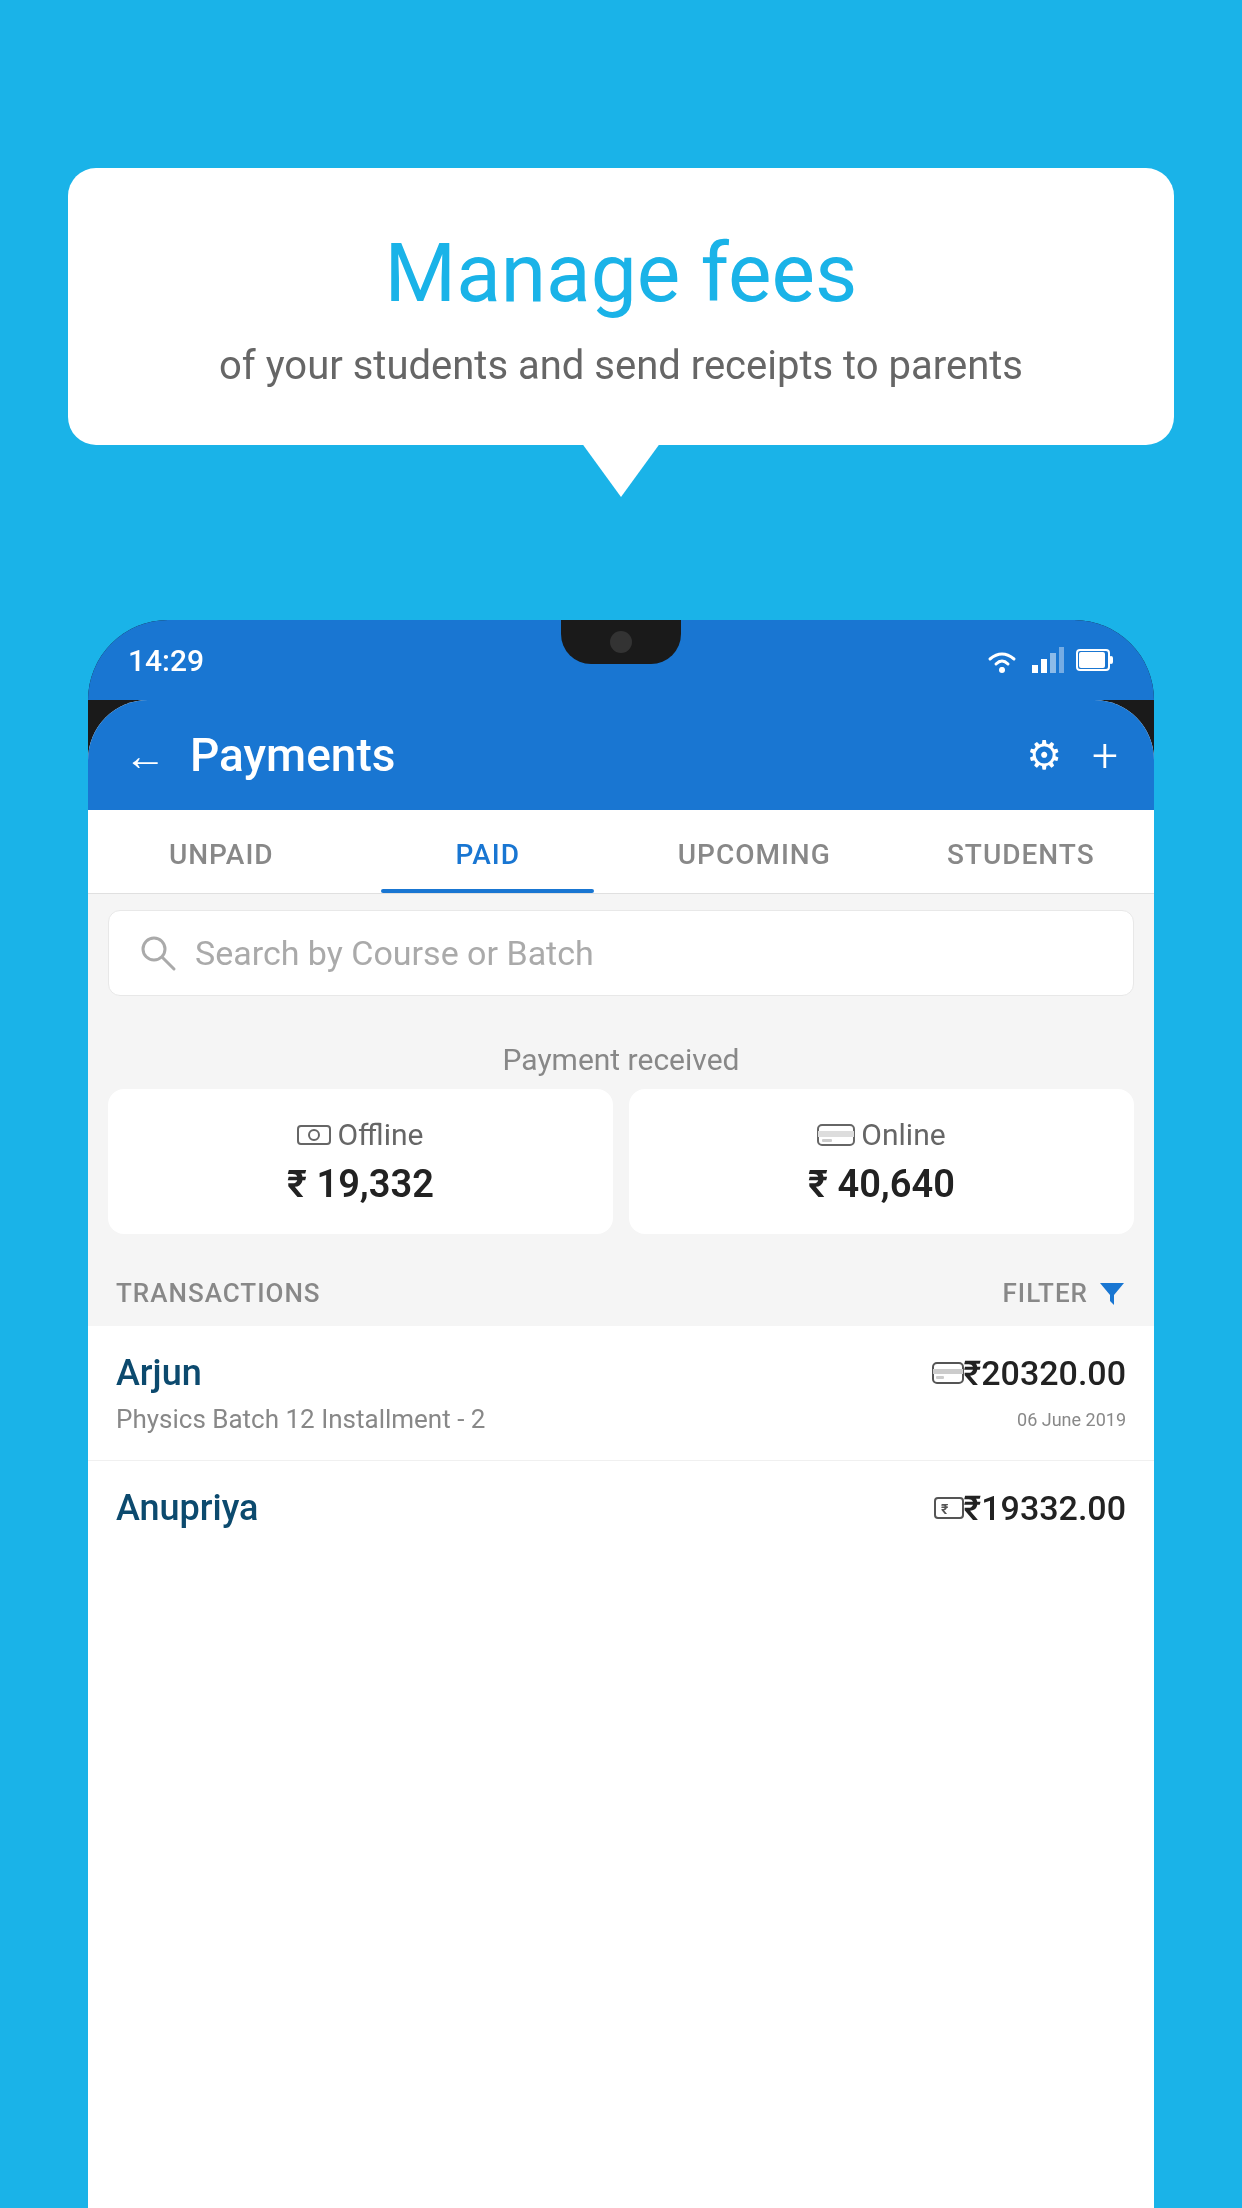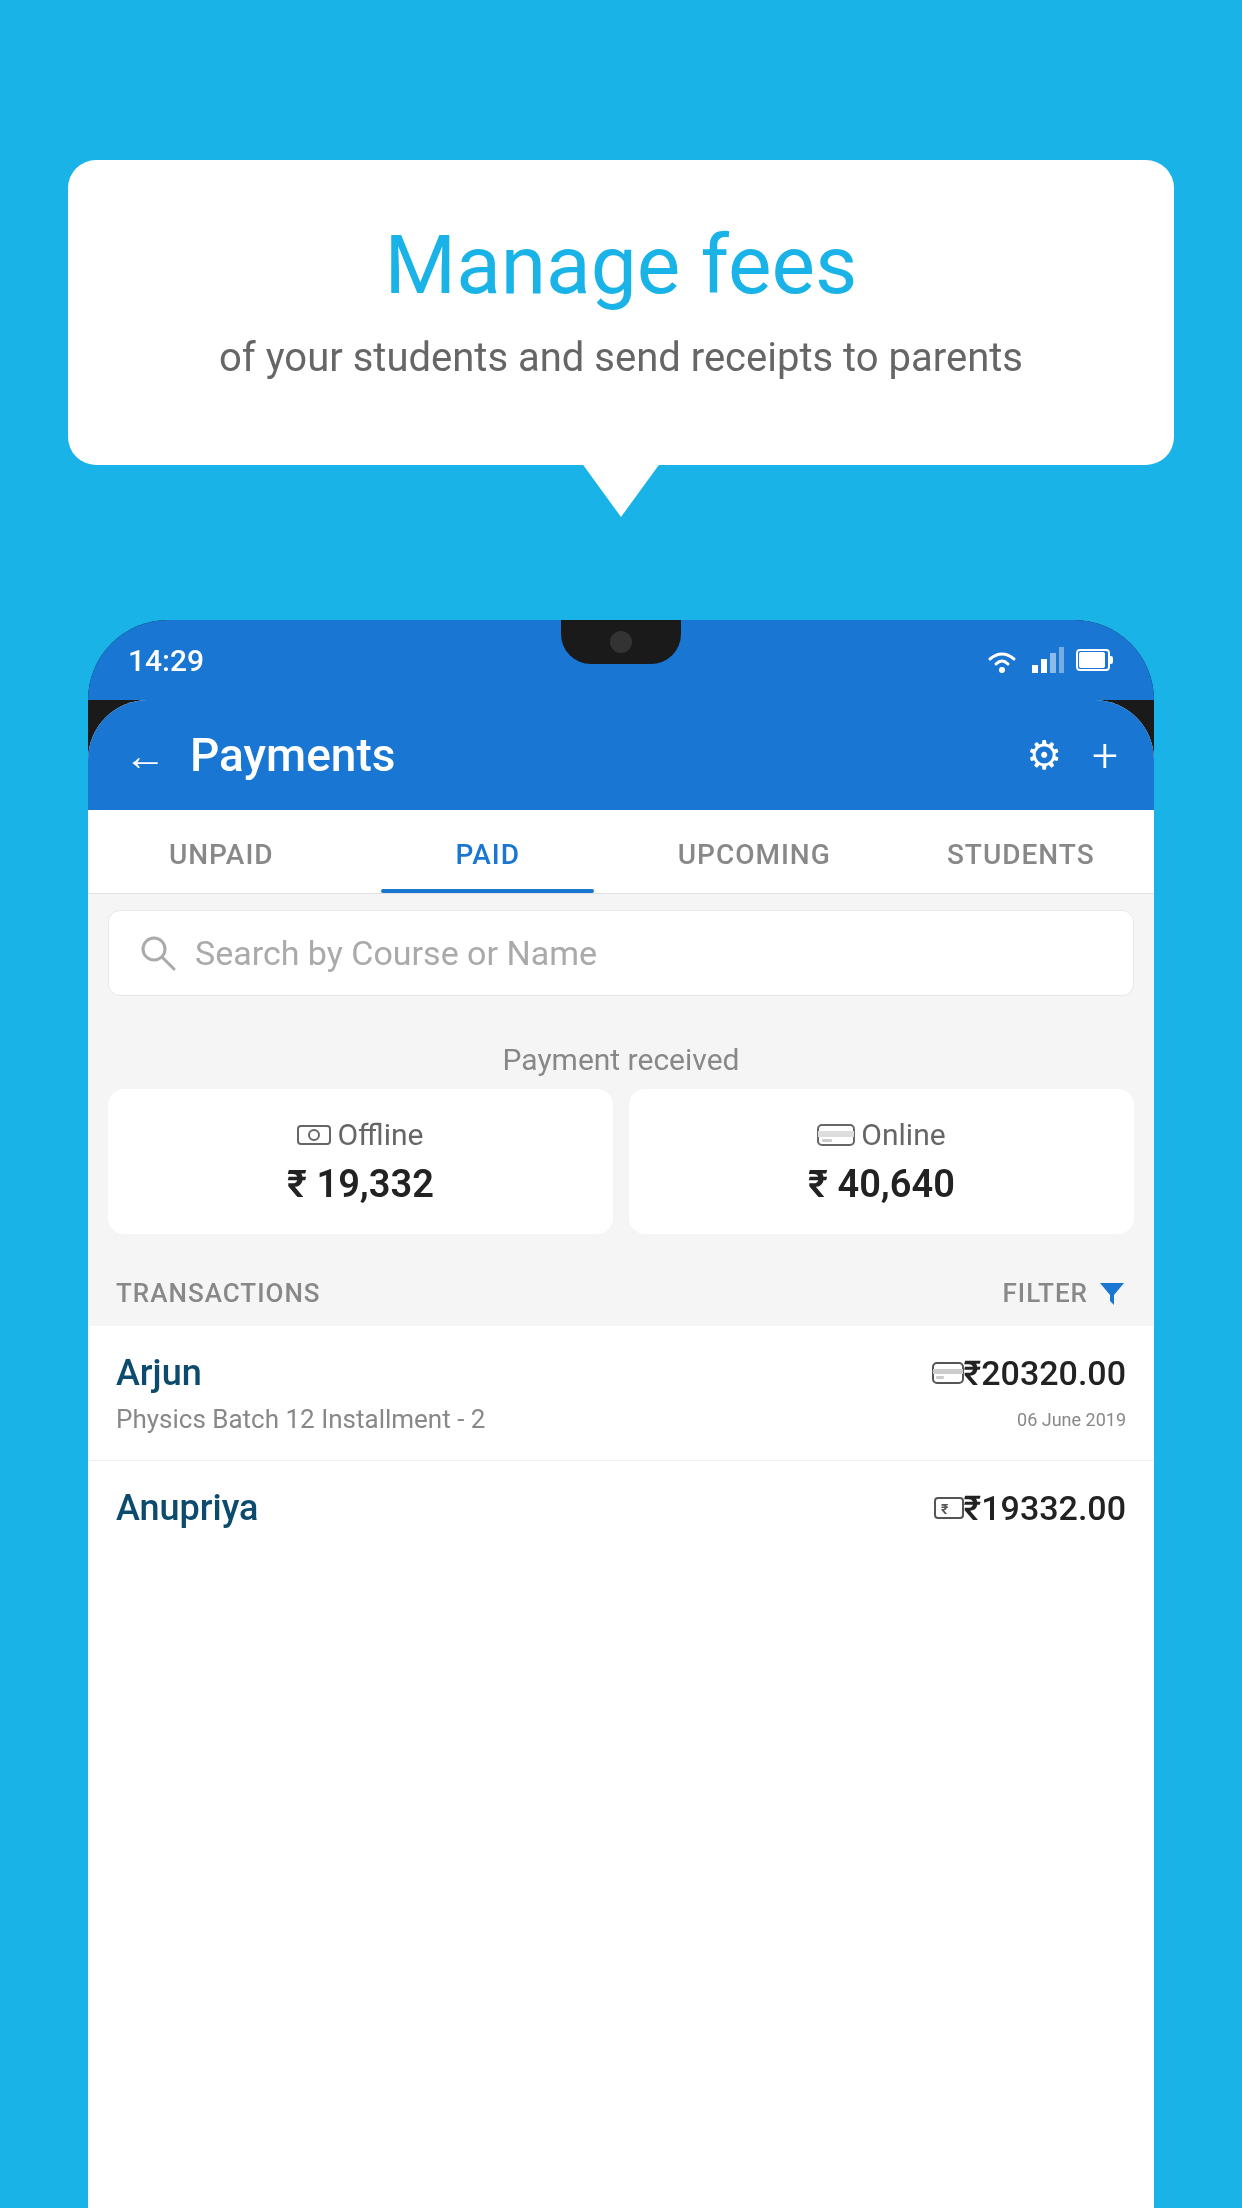--- a/index.html
+++ b/index.html
@@ -9,26 +9,26 @@
       height: 2208px;
       background-color: #1ab3e8;
       font-family: 'Roboto', Arial, sans-serif;
       overflow: hidden;
       position: relative;
     }
 
     
     .speech-bubble {
       position: absolute;
-      top: 160px;
+      top: 168px;
       left: 68px;
       right: 68px;
       background: white;
       border-radius: 28px;
-      padding: 60px 70px 84px;
+      padding: 60px 70px 56px;
       text-align: center;
     }
     .speech-bubble::after {
       content: '';
       position: absolute;
       bottom: -52px;
       left: 50%;
       transform: translateX(-50%);
       width: 0;
       height: 0;
@@ -369,21 +369,21 @@
         <div class="tab">UPCOMING</div>
         <div class="tab">STUDENTS</div>
       </div>
 
       <div class="search-bar-wrap">
         <div class="search-bar">
           <svg width="38" height="38" viewBox="0 0 38 38" style="margin-right:18px;flex-shrink:0;">
             <circle cx="15" cy="15" r="11" fill="none" stroke="#aaa" stroke-width="3"></circle>
             <line x1="23" y1="23" x2="35" y2="35" stroke="#aaa" stroke-width="3" stroke-linecap="round"></line>
           </svg>
-          <span class="search-placeholder">Search by Course or Name</span>
+          <span class="search-placeholder">Search by Course or Batch</span>
         </div>
       </div>
 
       <div class="payment-summary">
         <div class="payment-received-label">Payment received</div>
         <div class="payment-cards">
 
           <div class="payment-card">
             <div class="card-label-row">
 

